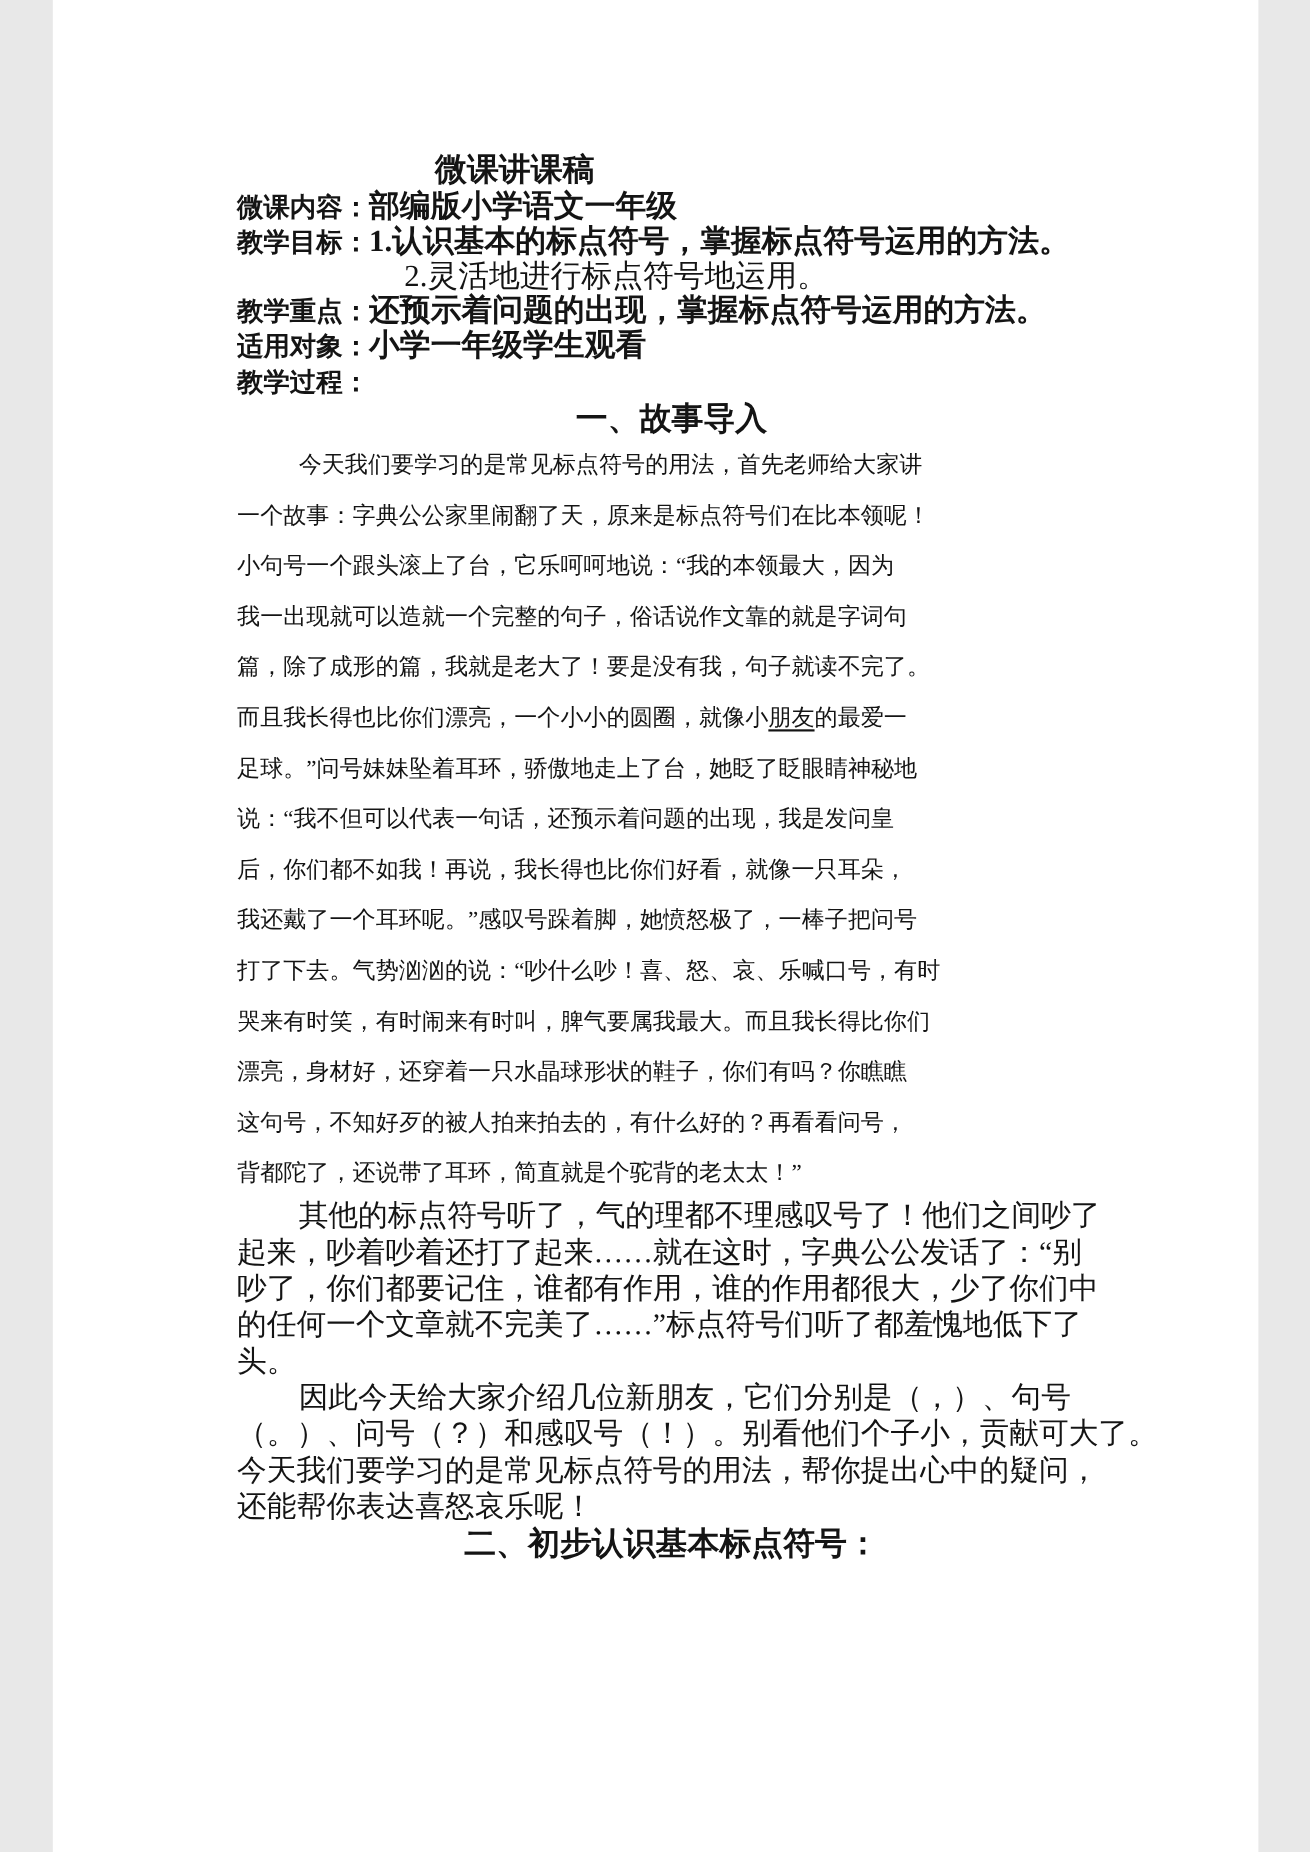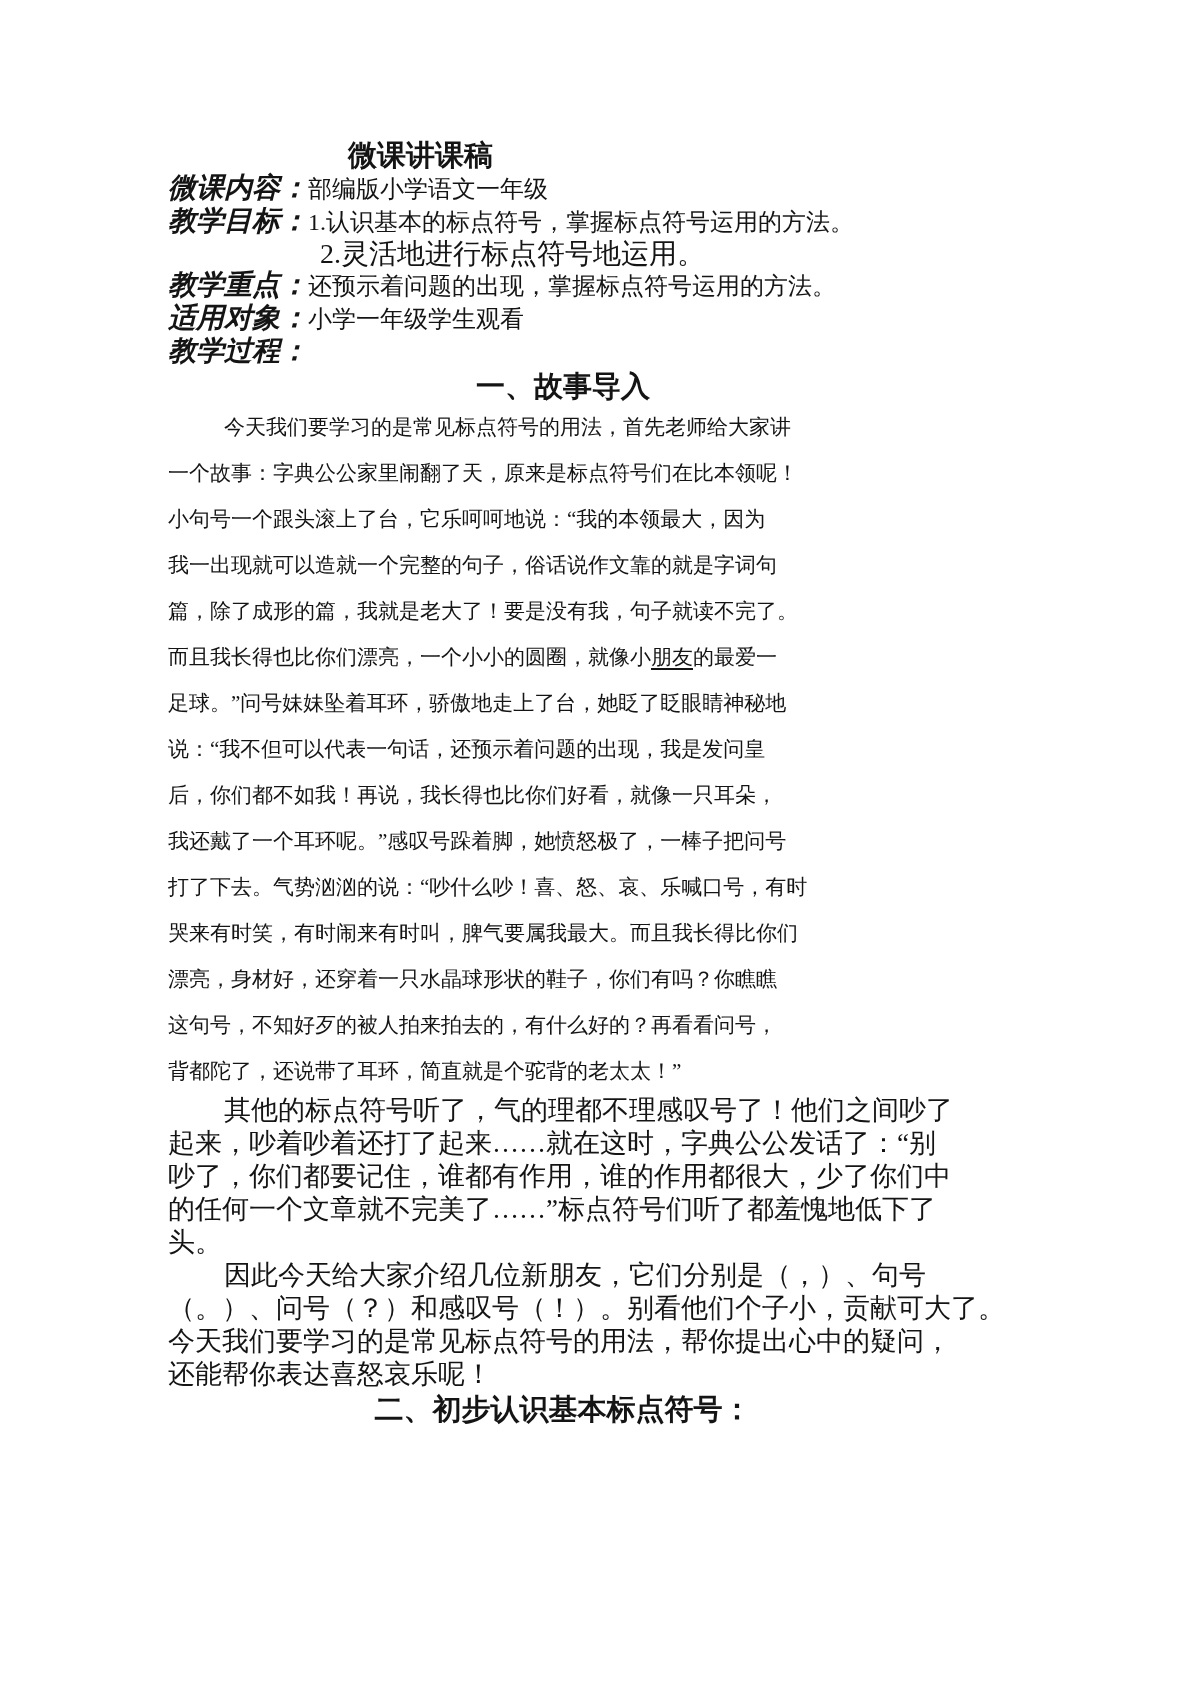--- a/index.html
+++ b/index.html
@@ -1,18 +1,18 @@
 <!DOCTYPE html>
 <html><head>
 <meta charset="utf-8">
 <style>
   html,body { margin:0; padding:0; background:#e8e8e8; }
   .page {
     position:relative;
-    width:1191px; height:1684px;
+    width:1096px; height:1684px;
     margin:0 auto;
     background:#ffffff;
     color:#141414;
     font-family:"Liberation Serif","DejaVu Serif",serif;
     overflow:hidden;
   }
   .content {
     position:absolute;
     left:168px; top:138px;
     width:790px;
@@ -25,22 +25,22 @@
     font-size:29px;
     line-height:34px;
     padding-left:180px;
     white-space:nowrap;
   }
   .meta-row {
     font-size:28px;
     line-height:31px;
     white-space:nowrap;
   }
-  .meta-row .label { font-size:28px;font-style:italic; }
-  .meta-row .val { font-size:24px; }
+  .meta-row .label { font-size:24px; }
+  .meta-row .val { font-size:28px;font-weight:bold; }
   .meta-cont {
     font-size:28px;
     line-height:31px;
     padding-left:152px;
     white-space:nowrap;
   }
   .sec-heading {
     font-size:29px;
     line-height:36px;
     white-space:nowrap;

